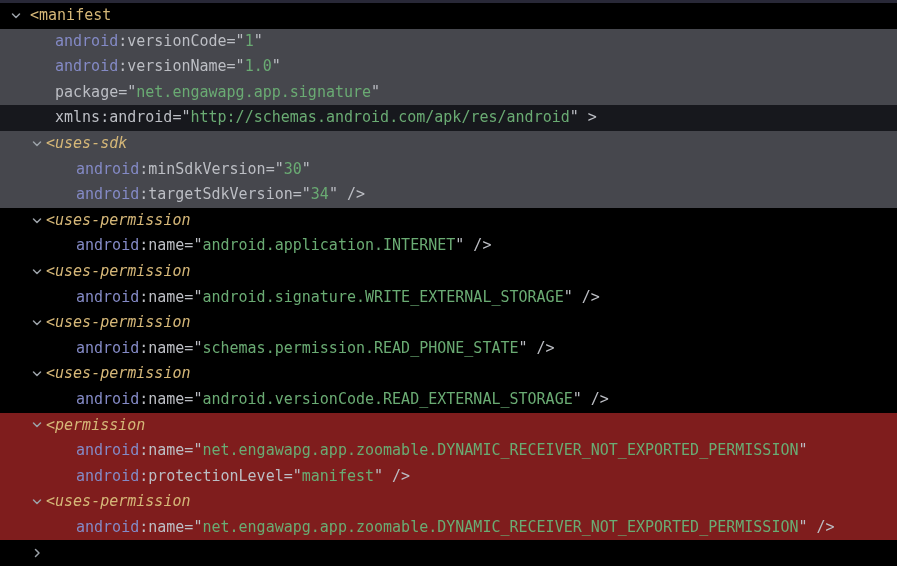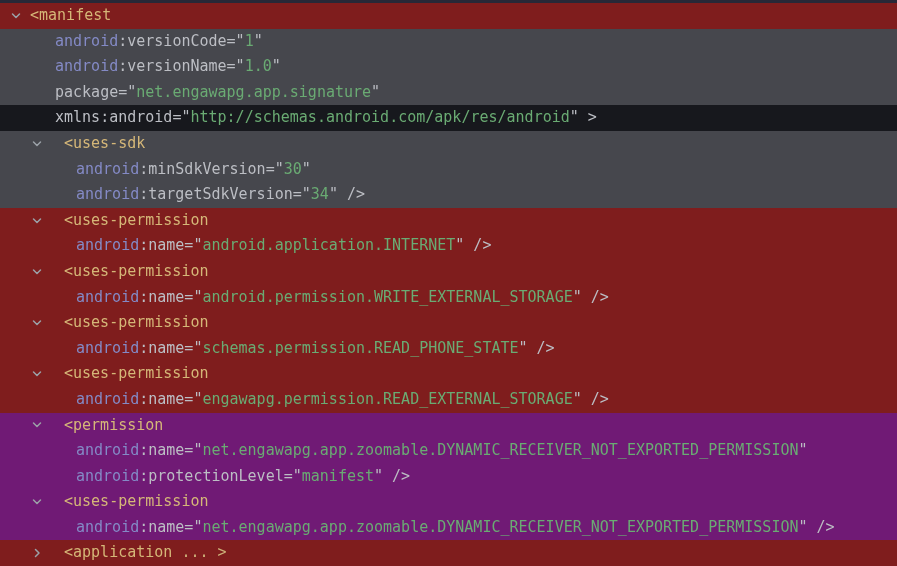--- a/index.html
+++ b/index.html
@@ -15,28 +15,28 @@
   }
   .editor { width: 100%; }
   .line {
     position: relative;
     height: 25.6px;
     line-height: 25.6px;
     font-size: 15px;
     white-space: pre;
   }
   
-  .bg-default { background: #7f1d1d; }
+  .bg-default { background: #000000; }
   .bg-dim     { background: #17181d; }
   .bg-gray    { background: #46474d; }
-  .bg-green   { background: #701a75; }
+  .bg-green   { background: #7f1d1d; }
 
   
   .k-tag.l0  .code { margin-left: 30px; }
-  .k-tag.l1  .code { margin-left: 64px; }
+  .k-tag.l1  .code { margin-left: 46px; font-style: italic; }
   .k-attr.l1 .code { margin-left: 55px; }
   .k-attr.l2 .code { margin-left: 76px; }
 
   .fold-toggle {
     position: absolute;
     top: 50%;
     transform: translateY(-50%);
     width: 14px; height: 14px;
     display: inline-flex;
     align-items: center; justify-content: center;
@@ -70,34 +70,34 @@
         </svg></span><span class="code"><span class="c-tag">&lt;uses-sdk</span></span></div>
     <div class="line bg-gray k-attr l2"><span class="code"><span class="c-ns">android</span><span class="c-attr">:minSdkVersion="</span><span class="c-val">30</span><span class="c-attr">"</span></span></div>
     <div class="line bg-gray k-attr l2"><span class="code"><span class="c-ns">android</span><span class="c-attr">:targetSdkVersion="</span><span class="c-val">34</span><span class="c-attr">" /&gt;</span></span></div>
     <div class="line bg-default k-tag l1"><span class="fold-toggle"><svg width="12" height="12" viewBox="0 0 12 12">
           <polyline points="2.5,4 6,7.5 9.5,4" fill="none" stroke="#9ba1a8" stroke-width="1.5" stroke-linecap="round" stroke-linejoin="round"></polyline>
         </svg></span><span class="code"><span class="c-tag">&lt;uses-permission</span></span></div>
     <div class="line bg-default k-attr l2"><span class="code"><span class="c-ns">android</span><span class="c-attr">:name="</span><span class="c-val">android.application.INTERNET</span><span class="c-attr">" /&gt;</span></span></div>
     <div class="line bg-default k-tag l1"><span class="fold-toggle"><svg width="12" height="12" viewBox="0 0 12 12">
           <polyline points="2.5,4 6,7.5 9.5,4" fill="none" stroke="#9ba1a8" stroke-width="1.5" stroke-linecap="round" stroke-linejoin="round"></polyline>
         </svg></span><span class="code"><span class="c-tag">&lt;uses-permission</span></span></div>
-    <div class="line bg-default k-attr l2"><span class="code"><span class="c-ns">android</span><span class="c-attr">:name="</span><span class="c-val">android.permission.WRITE_EXTERNAL_STORAGE</span><span class="c-attr">" /&gt;</span></span></div>
+    <div class="line bg-default k-attr l2"><span class="code"><span class="c-ns">android</span><span class="c-attr">:name="</span><span class="c-val">android.signature.WRITE_EXTERNAL_STORAGE</span><span class="c-attr">" /&gt;</span></span></div>
     <div class="line bg-default k-tag l1"><span class="fold-toggle"><svg width="12" height="12" viewBox="0 0 12 12">
           <polyline points="2.5,4 6,7.5 9.5,4" fill="none" stroke="#9ba1a8" stroke-width="1.5" stroke-linecap="round" stroke-linejoin="round"></polyline>
         </svg></span><span class="code"><span class="c-tag">&lt;uses-permission</span></span></div>
     <div class="line bg-default k-attr l2"><span class="code"><span class="c-ns">android</span><span class="c-attr">:name="</span><span class="c-val">schemas.permission.READ_PHONE_STATE</span><span class="c-attr">" /&gt;</span></span></div>
     <div class="line bg-default k-tag l1"><span class="fold-toggle"><svg width="12" height="12" viewBox="0 0 12 12">
           <polyline points="2.5,4 6,7.5 9.5,4" fill="none" stroke="#9ba1a8" stroke-width="1.5" stroke-linecap="round" stroke-linejoin="round"></polyline>
         </svg></span><span class="code"><span class="c-tag">&lt;uses-permission</span></span></div>
-    <div class="line bg-default k-attr l2"><span class="code"><span class="c-ns">android</span><span class="c-attr">:name="</span><span class="c-val">engawapg.permission.READ_EXTERNAL_STORAGE</span><span class="c-attr">" /&gt;</span></span></div>
+    <div class="line bg-default k-attr l2"><span class="code"><span class="c-ns">android</span><span class="c-attr">:name="</span><span class="c-val">android.versionCode.READ_EXTERNAL_STORAGE</span><span class="c-attr">" /&gt;</span></span></div>
     <div class="line bg-green k-tag l1"><span class="fold-toggle"><svg width="12" height="12" viewBox="0 0 12 12">
           <polyline points="2.5,4 6,7.5 9.5,4" fill="none" stroke="#9ba1a8" stroke-width="1.5" stroke-linecap="round" stroke-linejoin="round"></polyline>
         </svg></span><span class="code"><span class="c-tag">&lt;permission</span></span></div>
     <div class="line bg-green k-attr l2"><span class="code"><span class="c-ns">android</span><span class="c-attr">:name="</span><span class="c-val">net.engawapg.app.zoomable.DYNAMIC_RECEIVER_NOT_EXPORTED_PERMISSION</span><span class="c-attr">"</span></span></div>
     <div class="line bg-green k-attr l2"><span class="code"><span class="c-ns">android</span><span class="c-attr">:protectionLevel="</span><span class="c-val">manifest</span><span class="c-attr">" /&gt;</span></span></div>
     <div class="line bg-green k-tag l1"><span class="fold-toggle"><svg width="12" height="12" viewBox="0 0 12 12">
           <polyline points="2.5,4 6,7.5 9.5,4" fill="none" stroke="#9ba1a8" stroke-width="1.5" stroke-linecap="round" stroke-linejoin="round"></polyline>
         </svg></span><span class="code"><span class="c-tag">&lt;uses-permission</span></span></div>
     <div class="line bg-green k-attr l2"><span class="code"><span class="c-ns">android</span><span class="c-attr">:name="</span><span class="c-val">net.engawapg.app.zoomable.DYNAMIC_RECEIVER_NOT_EXPORTED_PERMISSION</span><span class="c-attr">" /&gt;</span></span></div>
     <div class="line bg-default k-tag l1"><span class="fold-toggle"><svg width="12" height="12" viewBox="0 0 12 12">
           <polyline points="4.5,2.5 8,6 4.5,9.5" fill="none" stroke="#9ba1a8" stroke-width="1.5" stroke-linecap="round" stroke-linejoin="round"></polyline>
-        </svg></span><span class="code"><span class="c-tag">&lt;application</span><span class="c-fold"> ... &gt;</span></span></div>
+        </svg></span></div>
   </div>
 
 </body></html>

